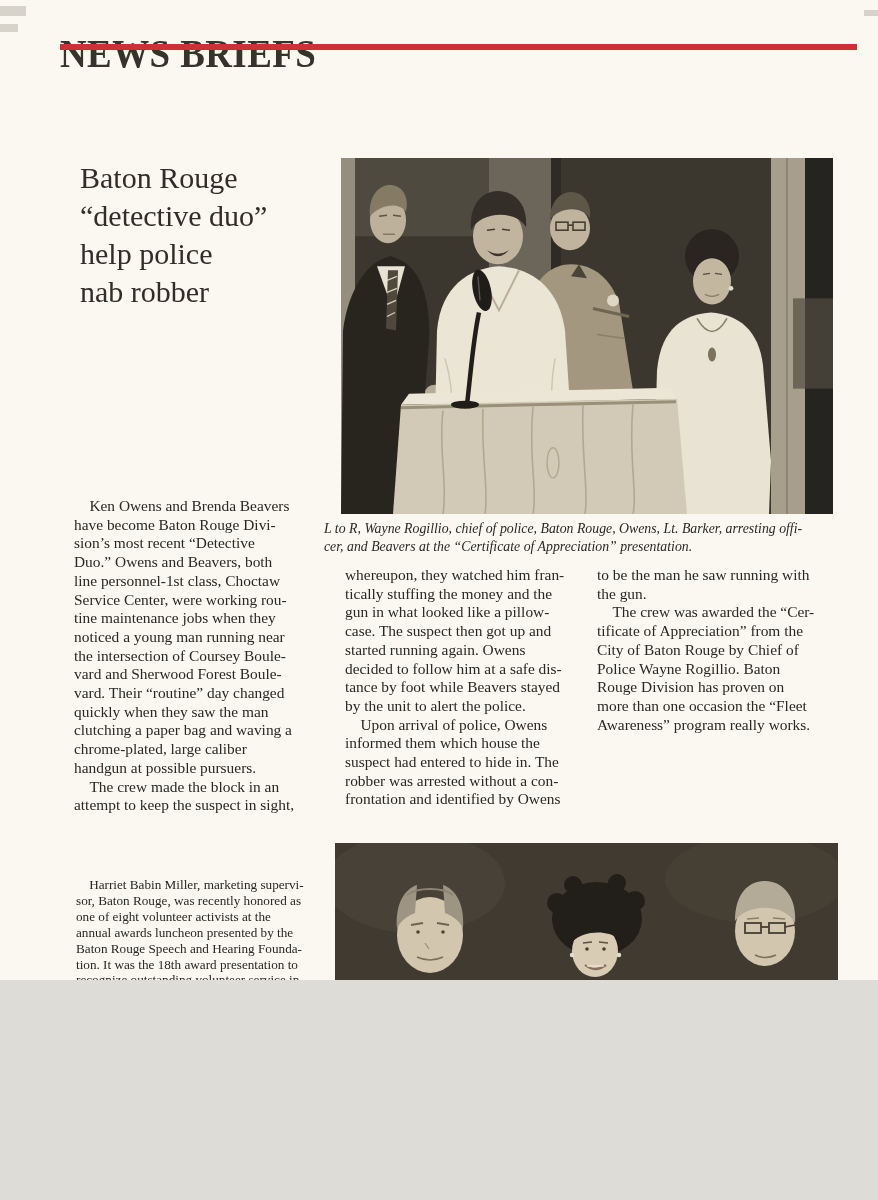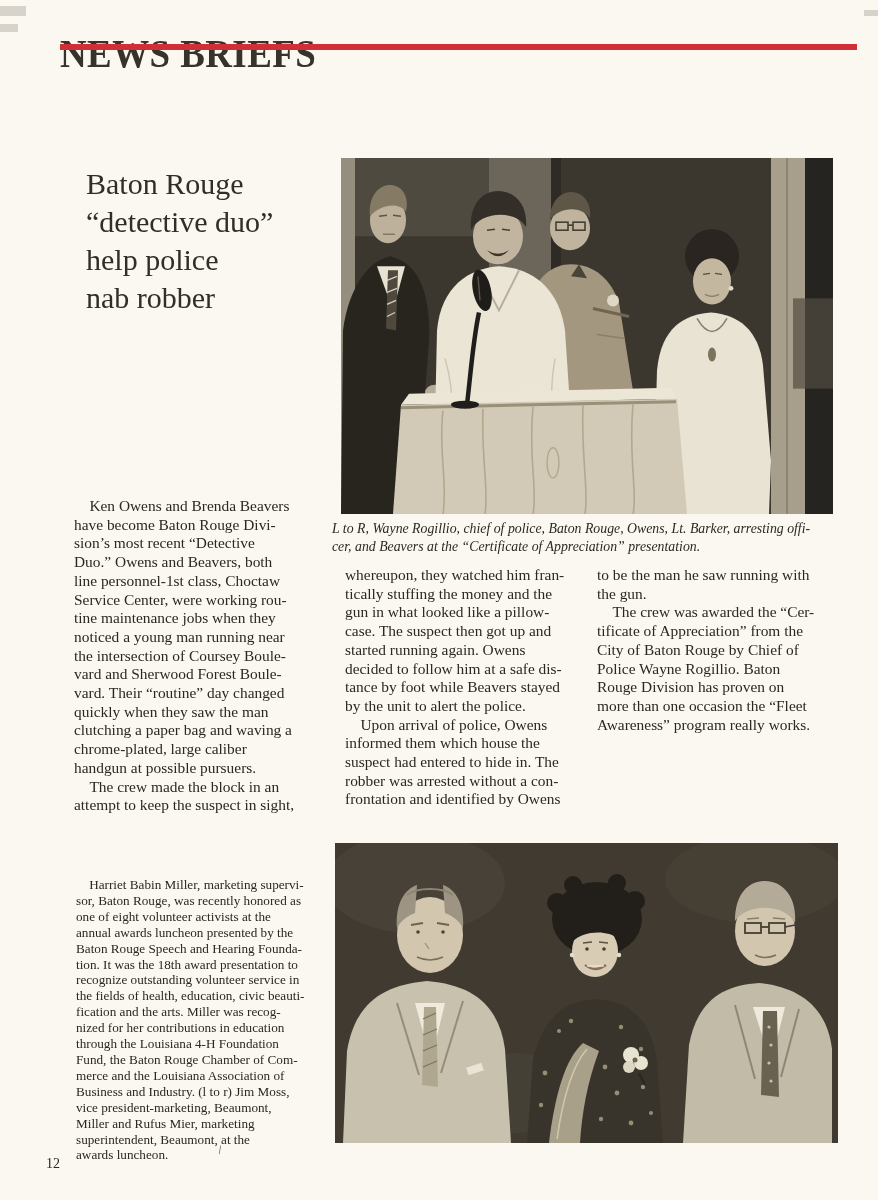--- a/index.html
+++ b/index.html
@@ -1,37 +1,37 @@
 <!DOCTYPE html>
 <html><head>
 <meta charset="utf-8">
 <style>
   html,body{margin:0;padding:0;background:#dedcd6;}
   .page{
-    position:relative;width:878px;height:1200px;margin:0 auto;
+    position:relative;width:878px;height:980px;margin:0 auto;
     background:#faf8f1;overflow:hidden;
     font-family:"Liberation Serif", serif;color:#2b2722;
   }
   .abs{position:absolute;}
   .section-header{
     left:60px;top:2px;font-size:41px;font-weight:700;color:#37322a;
     letter-spacing:.5px;transform:scaleX(.9);transform-origin:left top;
     white-space:pre;
   }
   .red-rule{left:60px;top:44px;width:797px;height:6px;background:#d02f35;}
   .headline{
     left:74px;top:153px;font-size:30px;line-height:38px;font-weight:400;
-    color:#322d27;white-space:pre-line;margin:12px;
+    color:#322d27;white-space:pre-line;margin:6px;
   }
   .body-col{font-size:15.4px;line-height:18.7px;white-space:pre;color:#2b2722;}
   .col1{left:74px;top:497px;}
   .col2{left:345px;top:566px;}
   .col3{left:597px;top:566px;}
   .photo-caption{
-    left:332px;top:520px;font-style:italic;font-size:13.8px;line-height:18px;
+    left:324px;top:520px;font-style:italic;font-size:13.8px;line-height:18px;
     white-space:pre;color:#2b2722;
   }
   .side-caption{
     left:76px;top:877px;font-size:13.2px;line-height:15.9px;
     white-space:pre;color:#2b2722;
   }
   .page-number{left:46px;top:1156px;font-size:14px;font-weight:400;color:#2b2722;}
   .stray-mark{left:218px;top:1142px;font-size:13px;font-style:italic;color:#5a554c;transform:rotate(18deg);}
   .photo{position:absolute;display:block;}
   .photo-top{left:341px;top:158px;width:492px;height:356px;}

